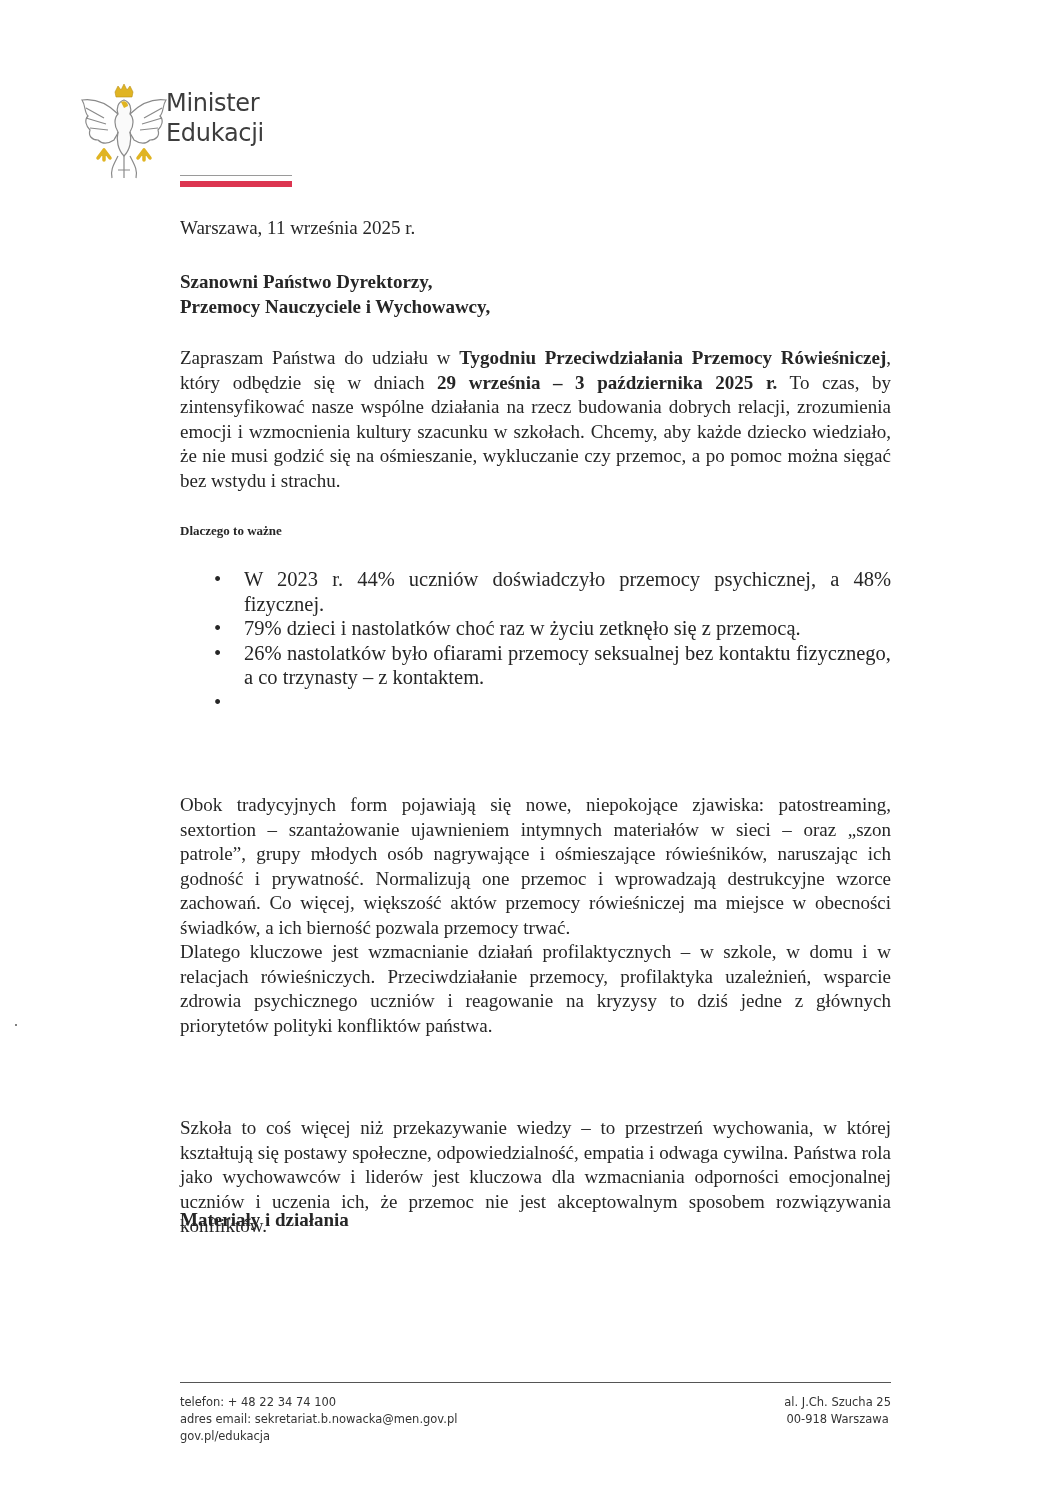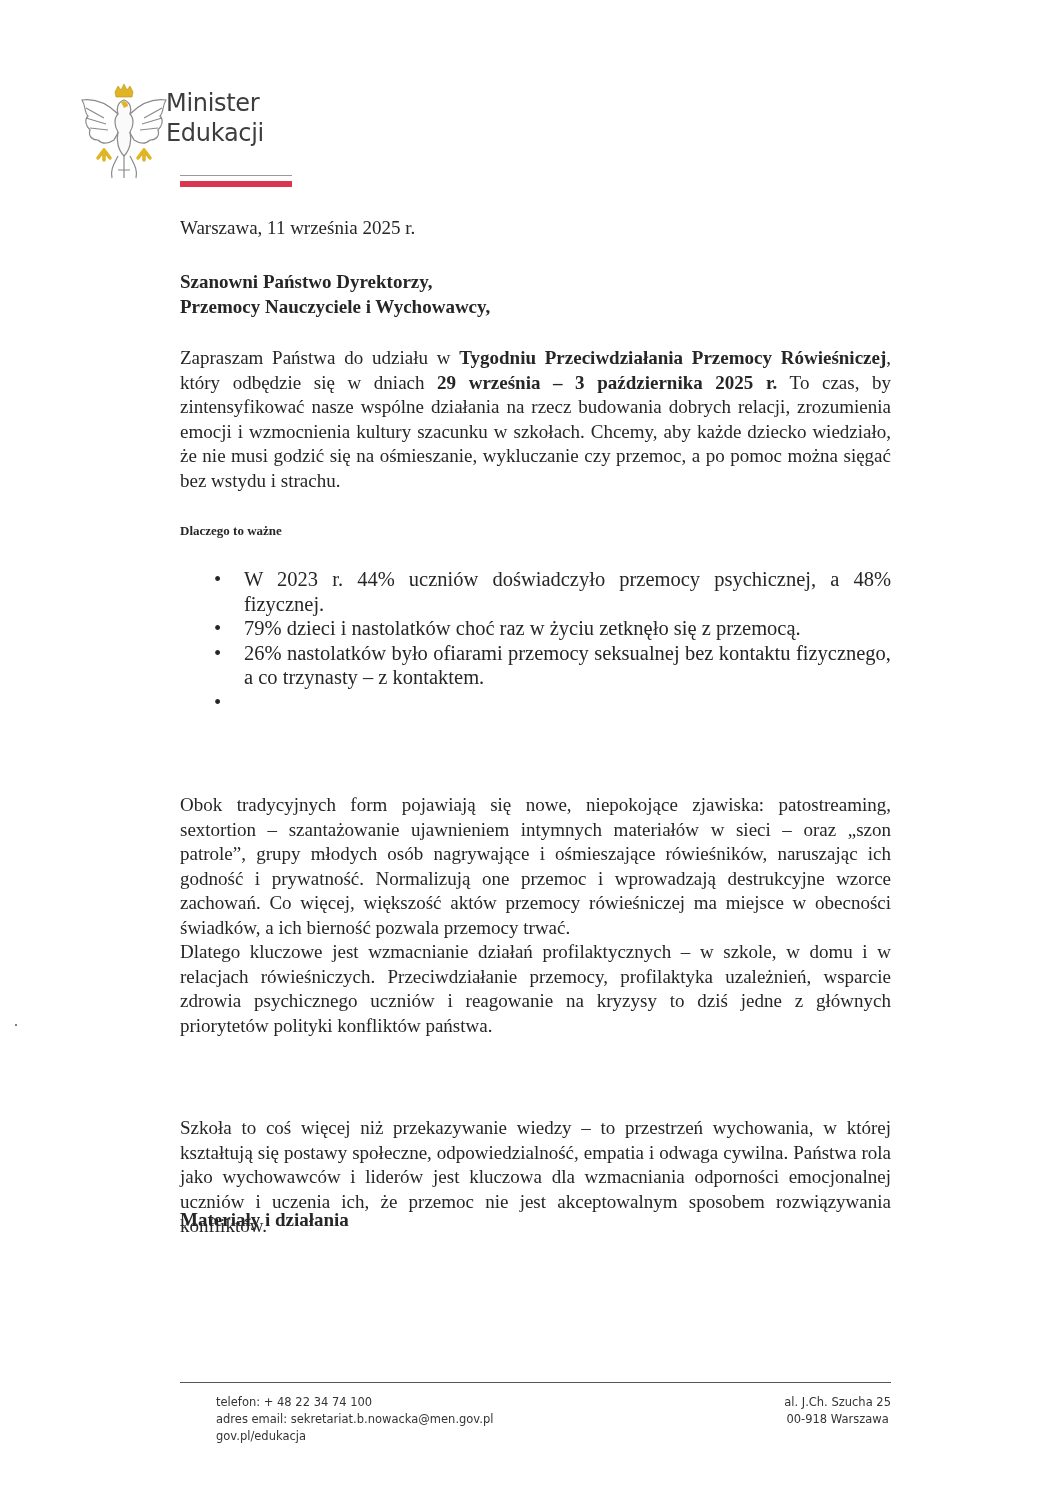--- a/index.html
+++ b/index.html
@@ -23,21 +23,21 @@
   .bullets { position: absolute; left: 212px; top: 567px; width: 679px; margin: 0; padding: 0; list-style: none; font-family: "Liberation Serif", serif; font-size: 20.5px; line-height: 24.5px; color: #262626; }
   .bullets li { position: relative; padding-left: 32px; text-align: justify; text-align-last: left; }
   .bullets li .dot { position: absolute; left: 2px; top: 0; }
   .p2 { top: 745px; margin-top: 48px; }
   .p3 { top: 940px; }
   .p4 { top: 1116px; }
   .h2 { top: 1208px; font-weight: bold; font-size: 19px; }
   .p5 { top: 1257px; }
 
   .footer-rule { position: absolute; left: 180px; top: 1382px; width: 711px; height: 1px; background: #555; }
-  .footer-left { position: absolute; left: 180px; top: 1394px; font-family: "DejaVu Sans", sans-serif; font-size: 11.5px; line-height: 17px; color: #333; margin-left: 36px; }
+  .footer-left { position: absolute; left: 180px; top: 1394px; font-family: "DejaVu Sans", sans-serif; font-size: 11.5px; line-height: 17px; color: #333; }
   .footer-right { position: absolute; right: 167px; top: 1394px; font-family: "DejaVu Sans", sans-serif; font-size: 11.5px; line-height: 17px; color: #333; text-align: center; }
   .speck { position: absolute; left: 15px; top: 1024px; width: 2px; height: 2px; background: #555; border-radius: 1px; }
 </style>
 </head>
 <body>
 
 <div class="page">
 
   <div class="logo">
     <svg class="eagle" viewBox="0 0 100 110">

